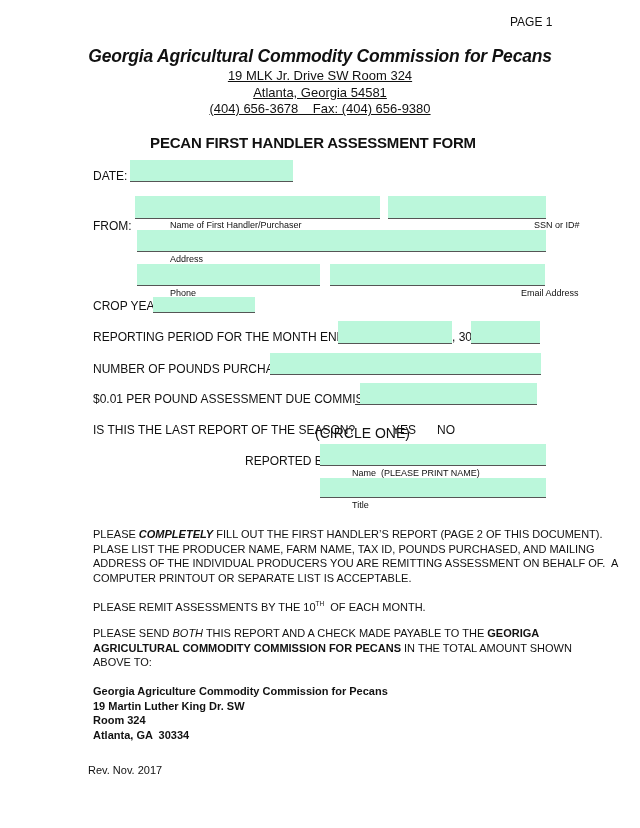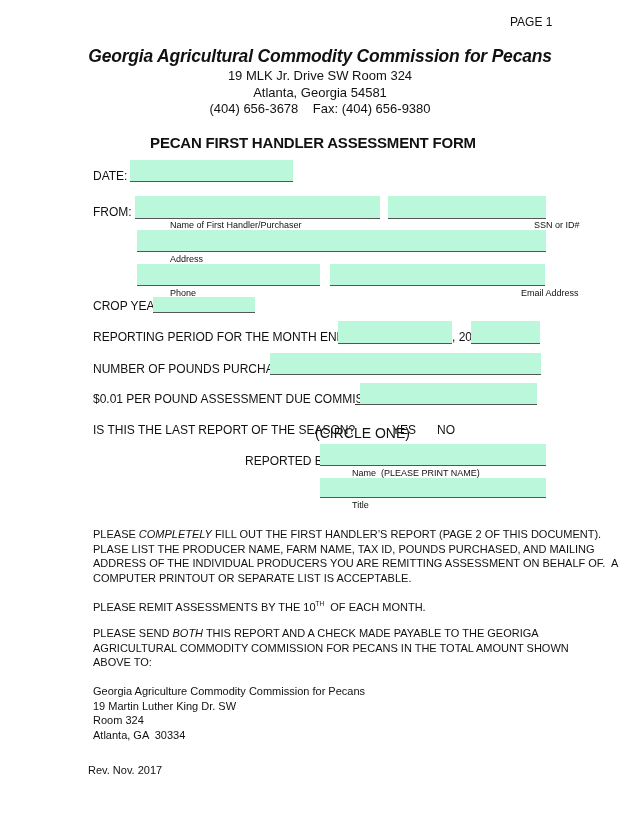--- a/index.html
+++ b/index.html
@@ -1,67 +1,67 @@
 <!DOCTYPE html>
 <html><head>
 <meta charset="utf-8">
 <style>
   html, body { margin: 0; padding: 0; background: #ffffff; }
   body { width: 640px; height: 828px; position: relative; overflow: hidden;
          font-family: "Liberation Sans", "DejaVu Sans", sans-serif; color: #111; }
   .abs { position: absolute; white-space: nowrap; }
   .page-num { left: 510px; top: 15px; font-size: 12px; }
   .org-title { left: 0; width: 640px; top: 46px; text-align: center; font-size: 17.5px; font-weight: bold; font-style: italic; letter-spacing: -0.2px; }
-  .addr-line { left: 0; width: 640px; text-align: center; font-size: 13px; }
+  .addr-line { left: 0; width: 640px; text-align: center; font-size: 13px; text-decoration: underline; }
   .form-title { left: 0; width: 626px; top: 134px; text-align: center; font-size: 15px; font-weight: bold; letter-spacing: -0.2px; }
   .lbl { font-size: 12px; text-align: right; }
   .small { font-size: 9px; padding-left: 32px; }
   .field { position: absolute; background: #bbf7db; border-bottom: 1.5px solid #555; box-sizing: border-box; }
   .field input { width: 100%; height: 100%; border: none; background: transparent; outline: none; padding: 0 3px; font-size: 12px; font-family: "Liberation Sans", sans-serif; box-sizing: border-box; }
   .uline { position: absolute; border-bottom: 1px solid #333; }
   .para { left: 93px; font-size: 11px; line-height: 14.5px; }
-  .b { font-weight: normal; }
+  .b { font-weight: bold; }
   .i { font-style: italic; }
   sup { font-size: 6.5px; }
 </style>
 </head>
 <body>
 
 <div class="abs page-num">PAGE 1</div>
 
 <div class="abs org-title">Georgia Agricultural Commodity Commission for Pecans</div>
 <div class="abs addr-line" style="top:68px">19 MLK Jr. Drive SW Room 324</div>
 <div class="abs addr-line" style="top:85px">Atlanta, Georgia 54581</div>
 <div class="abs addr-line" style="top:101px; white-space:pre">(404) 656-3678    Fax: (404) 656-9380</div>
 
 <div class="abs form-title">PECAN FIRST HANDLER ASSESSMENT FORM</div>
 
 <div class="abs lbl" style="left:93px; top:169px">DATE:</div>
 <div class="field" style="left:130px; top:160px; width:163px; height:22px"><input value="" style=""></div>
 
-<div class="abs lbl" style="left:93px; top:205px">FROM:</div>
+<div class="abs lbl" style="left:93px; top:219px">FROM:</div>
 <div class="field" style="left:135px; top:196px; width:245px; height:23px"><input value="" style=""></div>
 <div class="field" style="left:388px; top:196px; width:158px; height:23px"><input value="" style=""></div>
 <div class="abs small" style="left:138px; top:220px">Name of First Handler/Purchaser</div>
 <div class="abs small" style="left:502px; top:220px">SSN or ID#</div>
 
 <div class="field" style="left:137px; top:230px; width:409px; height:22px"><input value="" style=""></div>
 <div class="abs small" style="left:138px; top:254px">Address</div>
 
 <div class="field" style="left:137px; top:264px; width:183px; height:22px"><input value="" style=""></div>
 <div class="field" style="left:330px; top:264px; width:215px; height:22px"><input value="" style=""></div>
 <div class="abs small" style="left:138px; top:288px">Phone</div>
 <div class="abs small" style="left:489px; top:288px">Email Address</div>
 
 <div class="abs lbl" style="left:93px; top:299px">CROP YEAR</div>
 <div class="field" style="left:153px; top:297px; width:102px; height:16px"><input value="" style=""></div>
 
 <div class="abs lbl" style="left:93px; top:330px">REPORTING PERIOD FOR THE MONTH ENDING:</div>
 <div class="field" style="left:338px; top:321px; width:114px; height:23px"><input value="" style=""></div>
-<div class="abs lbl" style="left:452px; top:330px; white-space:pre">, 20</div>
+<div class="abs lbl" style="left:452px; top:330px; white-space:pre">, 30</div>
 <div class="field" style="left:471px; top:321px; width:69px; height:23px"><input value="" style=""></div>
 
 <div class="abs lbl" style="left:93px; top:362px">NUMBER OF POUNDS PURCHASED</div>
 <div class="field" style="left:270px; top:353px; width:271px; height:22px"><input value="" style=""></div>
 
 <div class="abs lbl" style="left:93px; top:392px">$0.01 PER POUND ASSESSMENT DUE COMMISSION</div>
 <div class="uline" style="left:355px; top:404px; width:5px"></div>
 <div class="field" style="left:360px; top:383px; width:177px; height:22px"><input value="" style=""></div>
 
 <div class="abs lbl" style="left:93px; top:423px">IS THIS THE LAST REPORT OF THE SEASON?</div>

